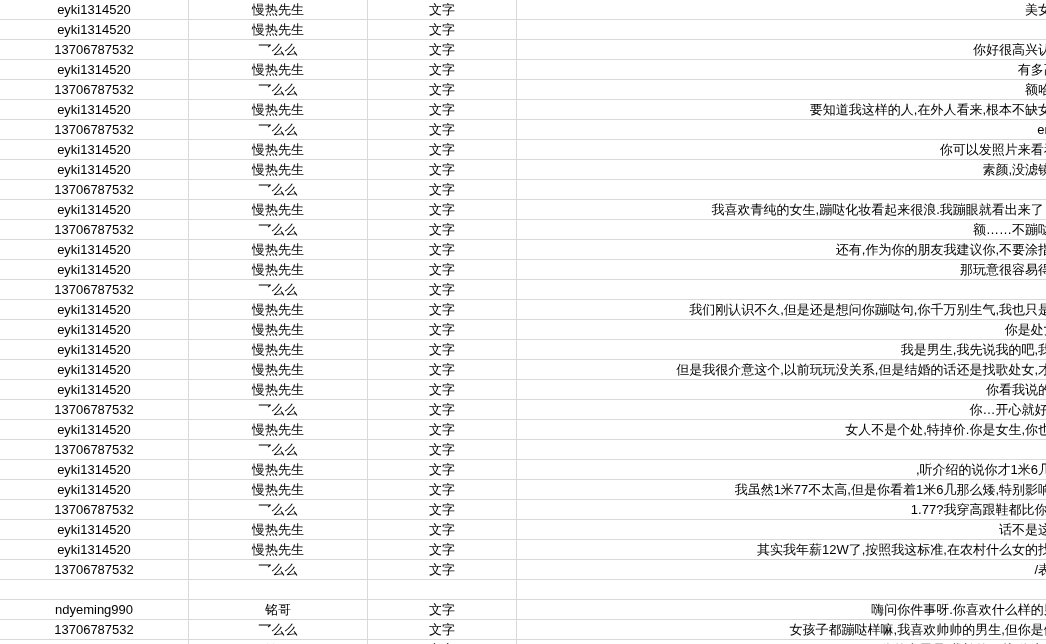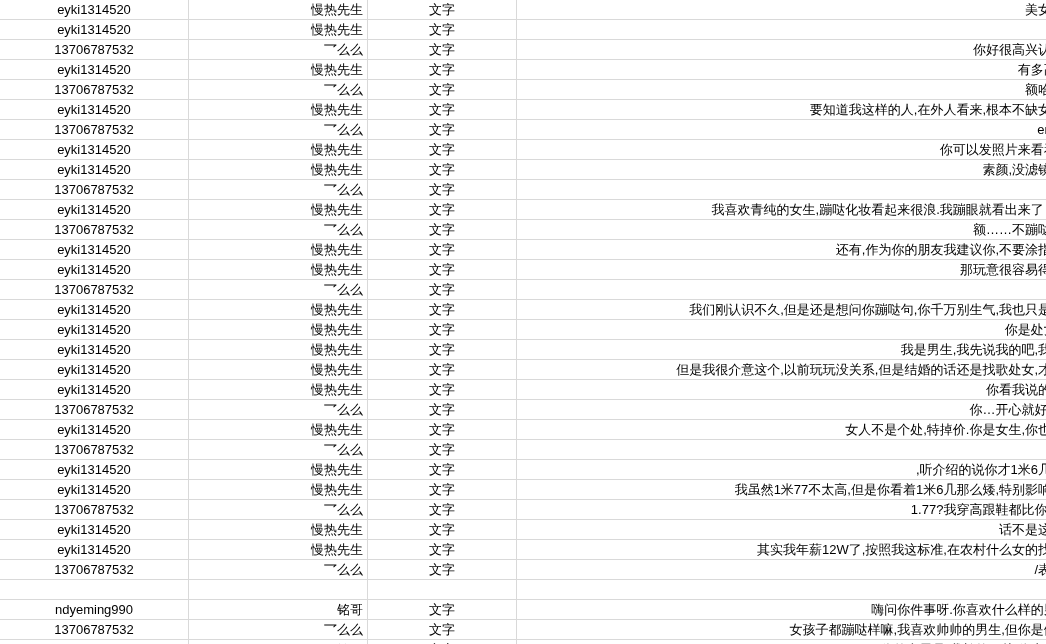--- a/index.html
+++ b/index.html
@@ -24,21 +24,21 @@
     line-height: 19px;
     font-size: 13px;
     padding: 0 4px;
     border-bottom: 1px solid #d9d9d9;
     border-right: 1px solid #d9d9d9;
     white-space: nowrap;
     overflow: hidden;
     vertical-align: middle;
   }
   .col-a { width: 180px; text-align: center; }
-  .col-b { width: 170px; text-align: right; }
+  .col-b { width: 170px; text-align: center; }
   .col-c { width: 140px; text-align: center; padding-left: 10px; }
   .col-d { width: 556px; text-align: right; padding-right: 12px; }
   tr.spacer td {
     height: 19px;
     border-bottom: 1px solid #d9d9d9;
     border-right: 1px solid #d9d9d9;
   }
 </style>
 </head>
 <body>

